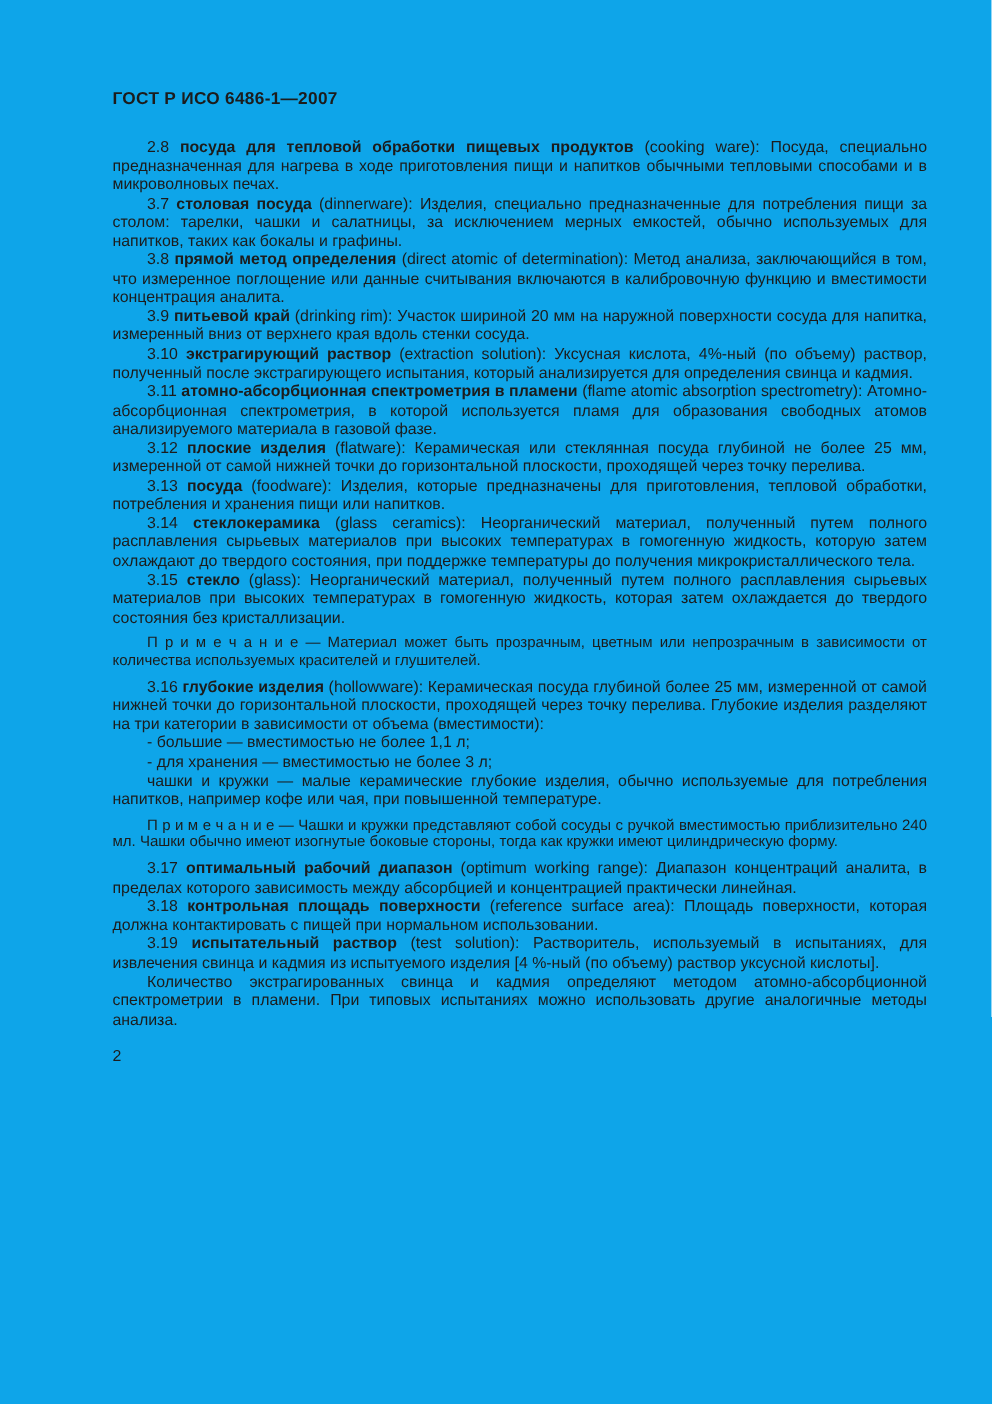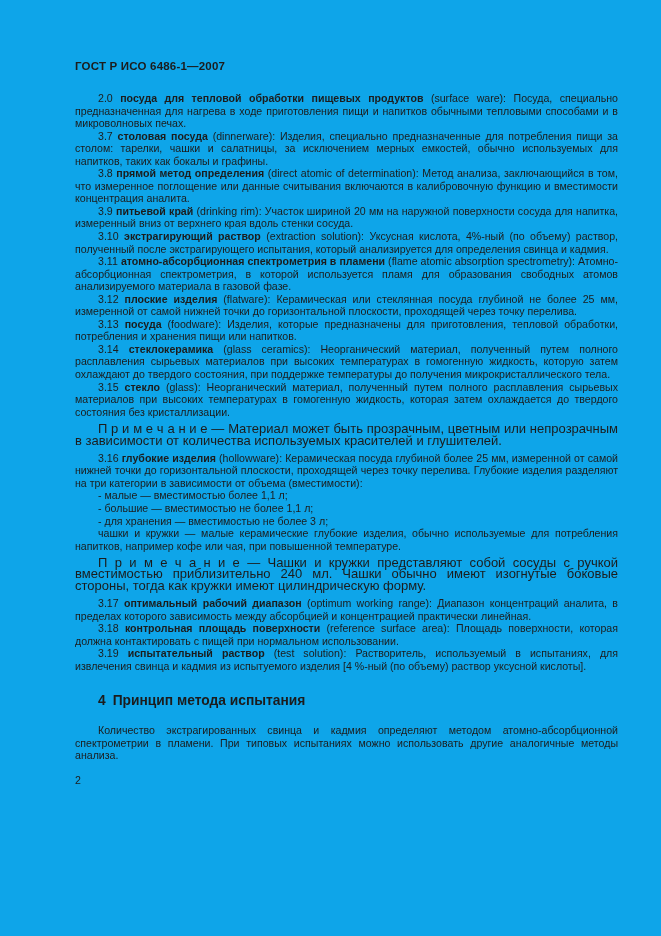--- a/index.html
+++ b/index.html
@@ -30,21 +30,21 @@
     line-height: 12.55px;
   }
   p.def, p.plain {
     margin: 0;
     text-align: justify;
     text-indent: 23px;
   }
   p.def .term { font-weight: bold; }
   p.note {
     margin: 5px 0 6px 0;
-    font-size: 13px;
+    font-size: 10px;
     line-height: 11.3px;
     text-align: justify;
     text-indent: 23px;
   }
   p.cat {
     margin: 0;
     text-align: left;
     text-indent: 23px;
   }
   h2.section-heading {
@@ -65,23 +65,23 @@
 <body>
 
 <div class="doc-page">
   <div class="content">
 
     <div class="doc-header">ГОСТ Р ИСО 6486-1—2007</div>
 
     <div class="body-text">
 
       <p class="def">
-        <span>2.0</span>
+        <span>2.8</span>
         <span class="term">посуда для тепловой обработки пищевых продуктов</span>
-        <span>(surface ware):</span>
+        <span>(cooking ware):</span>
         <span>Посуда, специально предназначенная для нагрева в ходе приготовления пищи и напитков обычными тепловыми способами и в микроволновых печах.</span>
       </p>
 
       <p class="def">
         <span>3.7</span>
         <span class="term">столовая посуда</span>
         <span>(dinnerware):</span>
         <span>Изделия, специально предназначенные для потребления пищи за столом: тарелки, чашки и салатницы, за исключением мерных емкостей, обычно используемых для напитков, таких как бокалы и графины.</span>
       </p>
 
@@ -143,21 +143,20 @@
 
       <p class="note">П р и м е ч а н и е — Материал может быть прозрачным, цветным или непрозрачным в зависимости от количества используемых красителей и глушителей.</p>
 
       <p class="def">
         <span>3.16</span>
         <span class="term">глубокие изделия</span>
         <span>(hollowware):</span>
         <span>Керамическая посуда глубиной более 25 мм, измеренной от самой нижней точки до горизонтальной плоскости, проходящей через точку перелива. Глубокие изделия разделяют на три категории в зависимости от объема (вместимости):</span>
       </p>
 
-      <p class="cat">- малые — вместимостью более 1,1 л;</p>
       <p class="cat">- большие — вместимостью не более 1,1 л;</p>
       <p class="cat">- для хранения — вместимостью не более 3 л;</p>
 
       <p class="plain">чашки и кружки — малые керамические глубокие изделия, обычно используемые для потребления напитков, например кофе или чая, при повышенной температуре.</p>
 
       <p class="note">П р и м е ч а н и е — Чашки и кружки представляют собой сосуды с ручкой вместимостью приблизительно 240 мл. Чашки обычно имеют изогнутые боковые стороны, тогда как кружки имеют цилиндрическую форму.</p>
 
       <p class="def">
         <span>3.17</span>
         <span class="term">оптимальный рабочий диапазон</span>
@@ -173,23 +172,20 @@
       </p>
 
       <p class="def">
         <span>3.19</span>
         <span class="term">испытательный раствор</span>
         <span>(test solution):</span>
         <span>Растворитель, используемый в испытаниях, для извлечения свинца и кадмия из испытуемого изделия [4 %-ный (по объему) раствор уксусной кислоты].</span>
       </p>
 
 
-      <h2 class="section-heading">
-        <span class="sec-num">4</span><span>Принцип метода испытания</span>
-      </h2>
 
       <p class="plain">Количество экстрагированных свинца и кадмия определяют методом атомно-абсорбционной спектрометрии в пламени. При типовых испытаниях можно использовать другие аналогичные методы анализа.</p>
 
       <p class="page-number">2</p>
 
     </div>
   </div>
 </div>
 
 </body></html>

